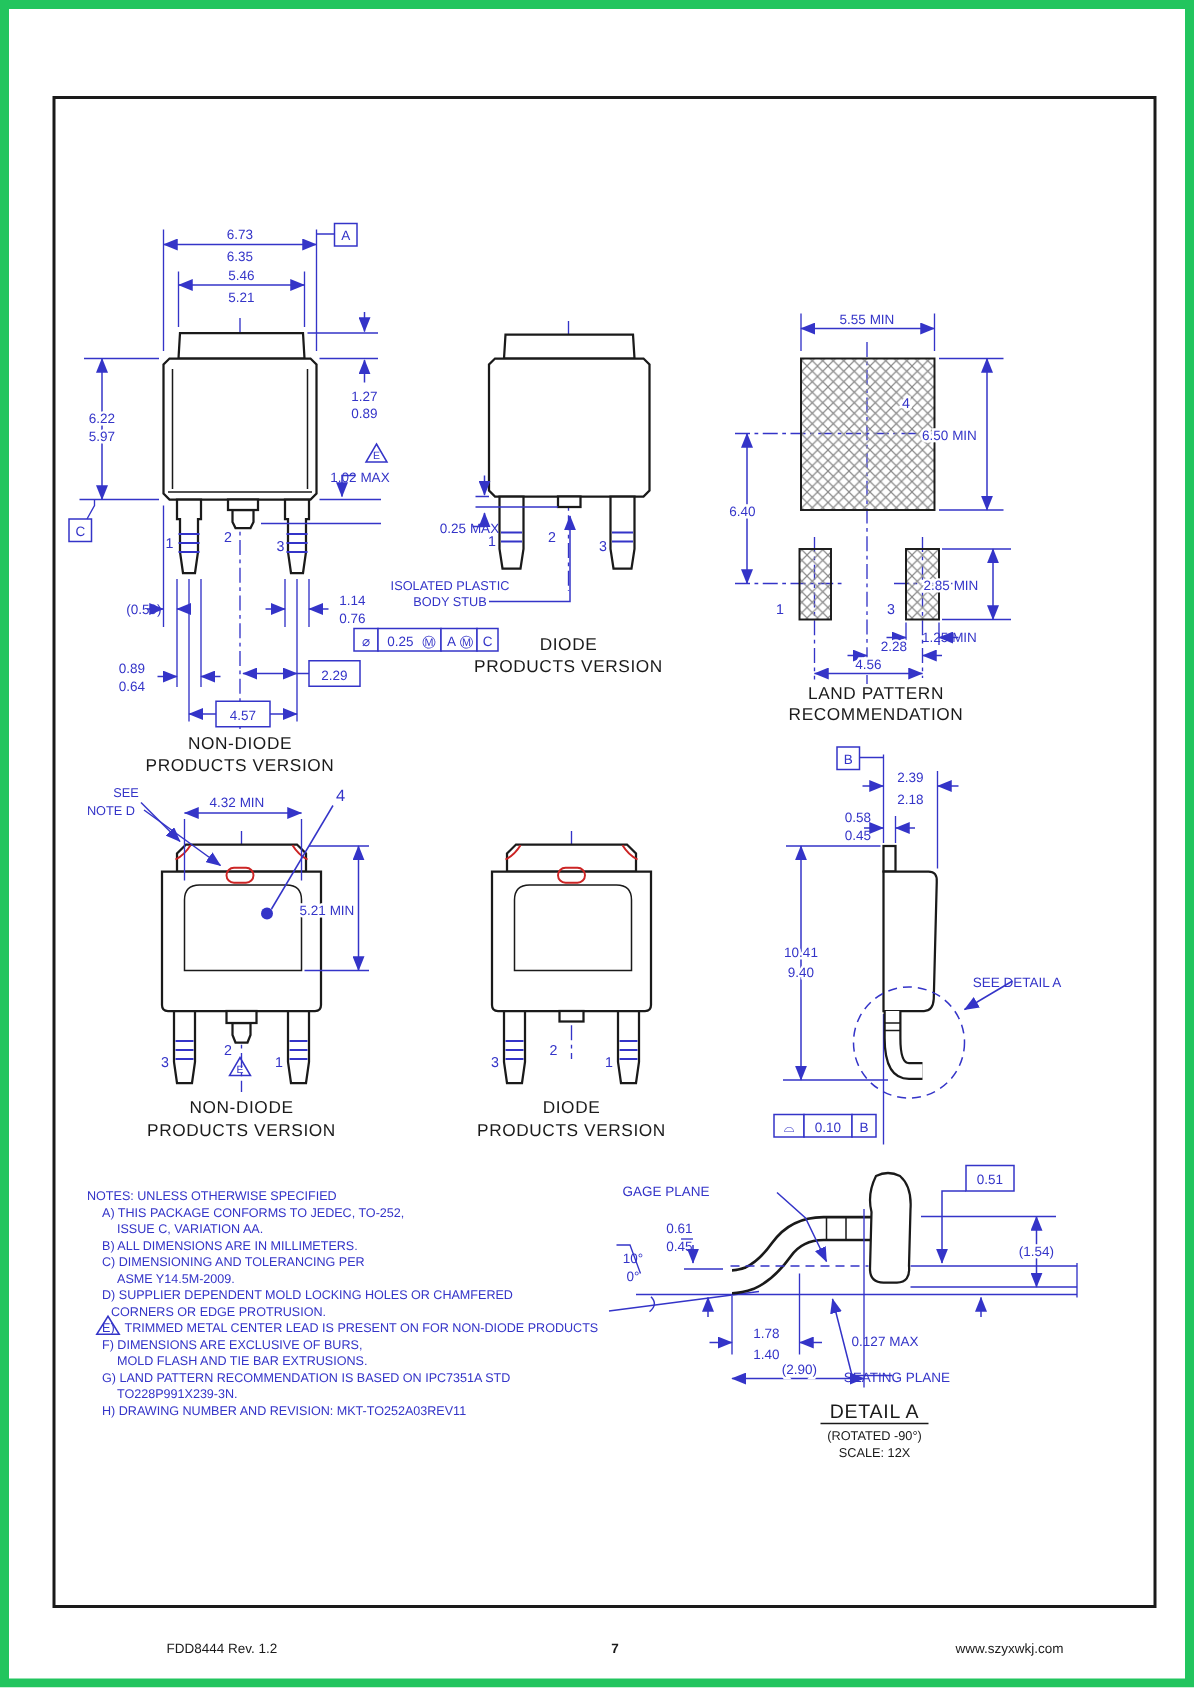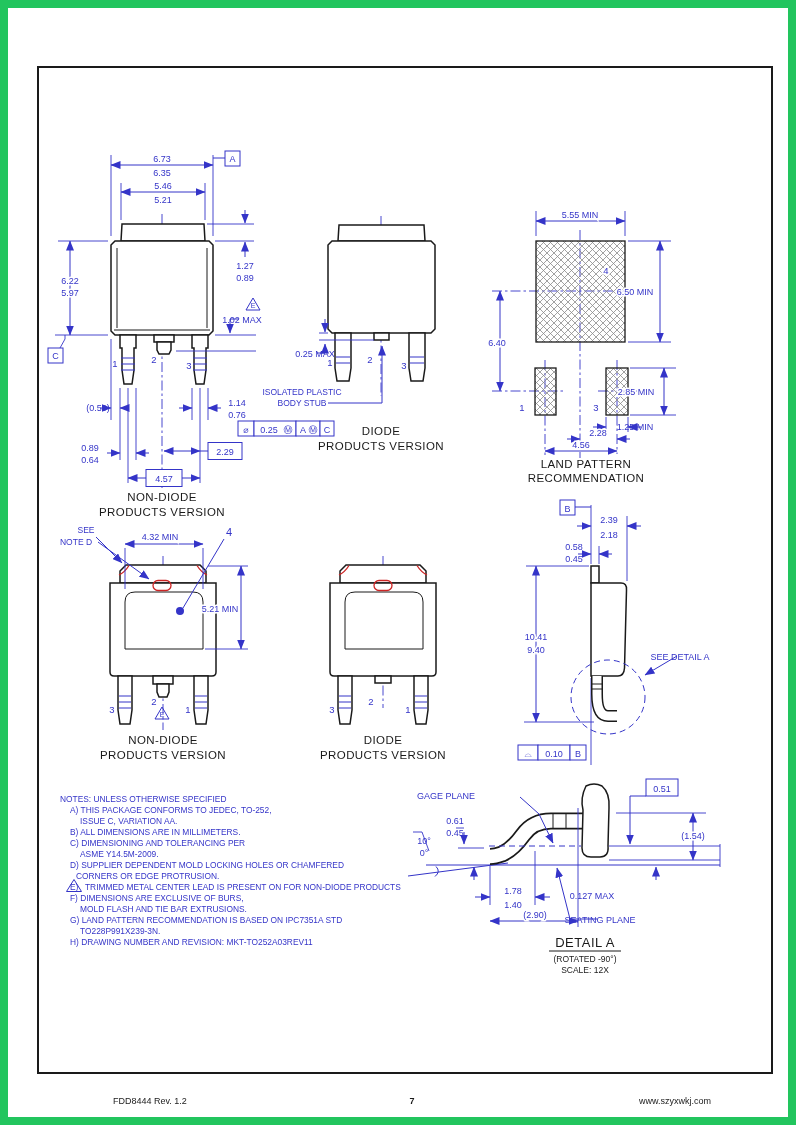--- a/index.html
+++ b/index.html
@@ -1,16 +1,16 @@
 <!DOCTYPE html>
 <html><head>
 <meta charset="utf-8">
 <style>
   html,body{margin:0;padding:0;background:#fff;}
-  #page{position:relative;width:796px;height:1125px;background:#fff;box-sizing:border-box;border:8px solid #22c55e;font-family:"Liberation Sans","DejaVu Sans",sans-serif;}
+  #page{position:relative;width:796px;height:1125px;background:#fff;box-sizing:border-box;border:6px solid #22c55e;font-family:"Liberation Sans","DejaVu Sans",sans-serif;}
   svg{position:absolute;left:0;top:0;}
   svg text{font-family:"Liberation Sans","DejaVu Sans",sans-serif;}
   .kf{stroke:#1a1a1a;fill:#fff;stroke-width:1.5}
   .kt{stroke:#1a1a1a;fill:none;stroke-width:1}
   .b{stroke:#3434c8;fill:none;stroke-width:1}
   .bt{stroke:#3434c8;fill:none;stroke-width:0.9}
   .cl{stroke:#3434c8;fill:none;stroke-width:0.9;stroke-dasharray:10 3 2.5 3}
   .dsh{stroke:#3434c8;fill:none;stroke-width:1;stroke-dasharray:6 4}
   .r{stroke:#cc2424;fill:none;stroke-width:1.3}
   .pl{stroke:#3434c8;stroke-width:1.2}

